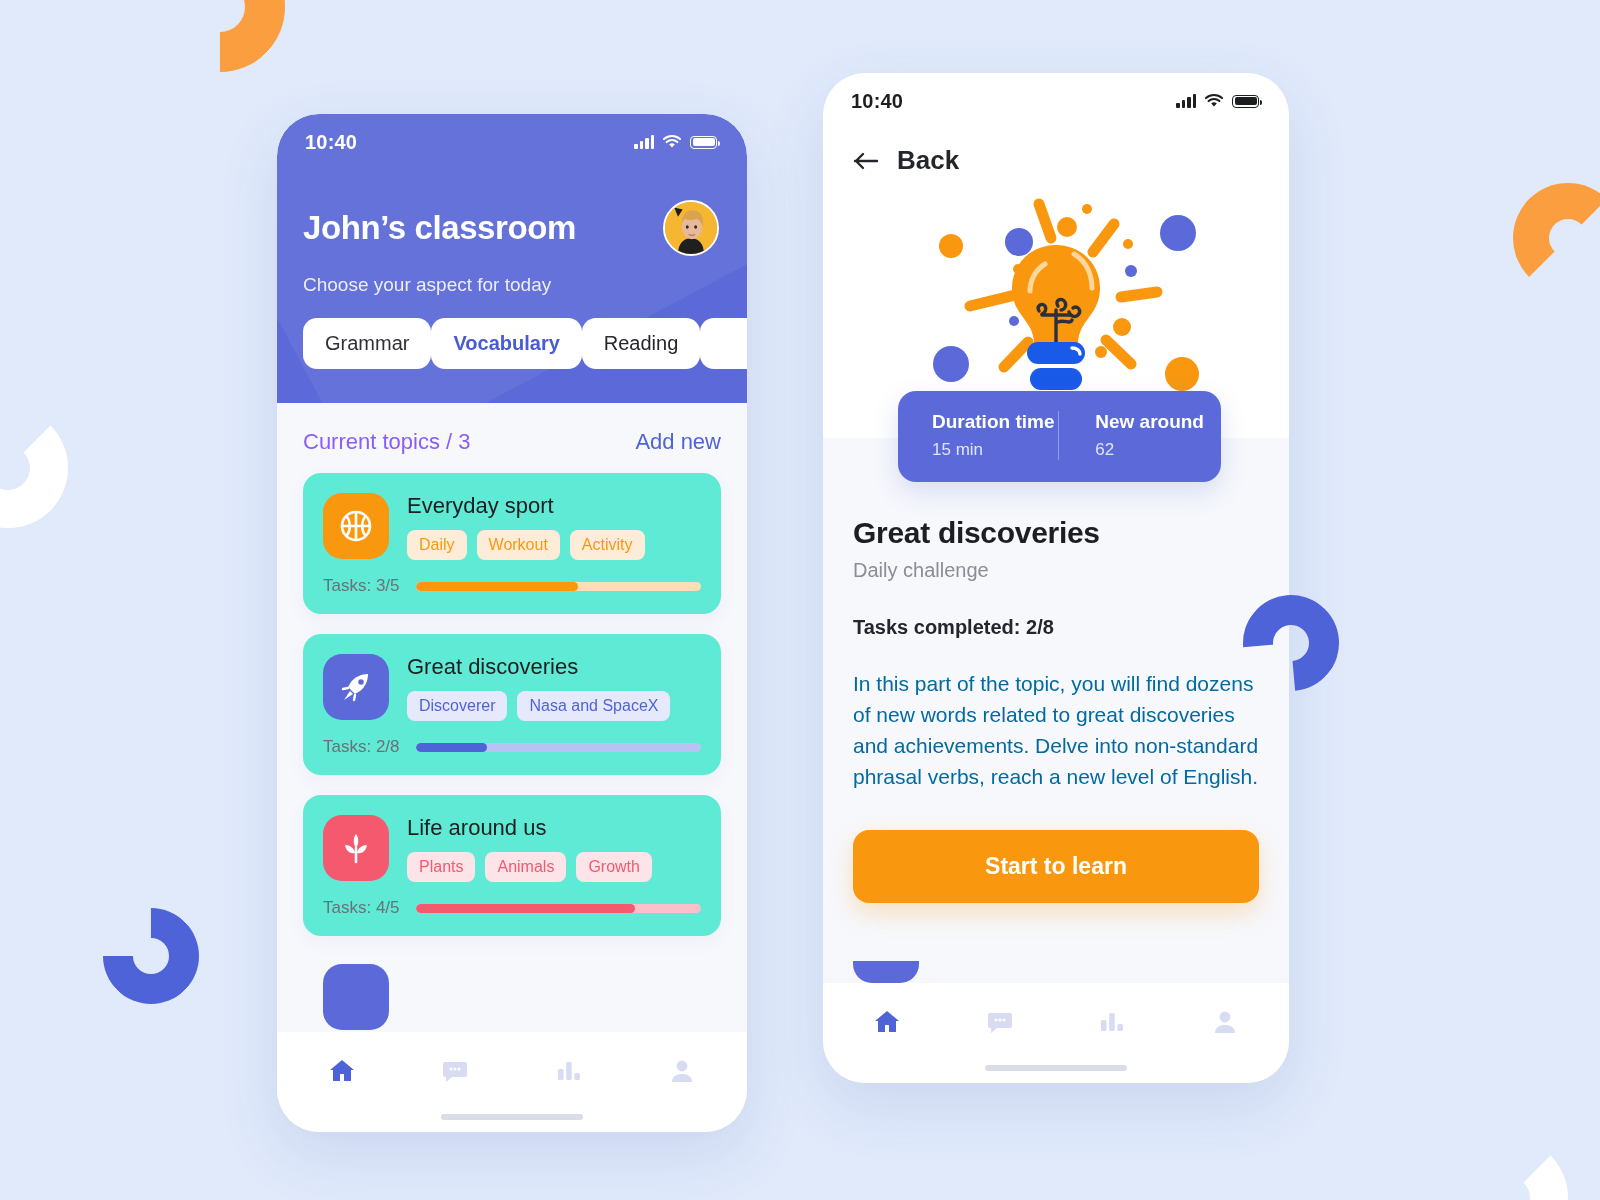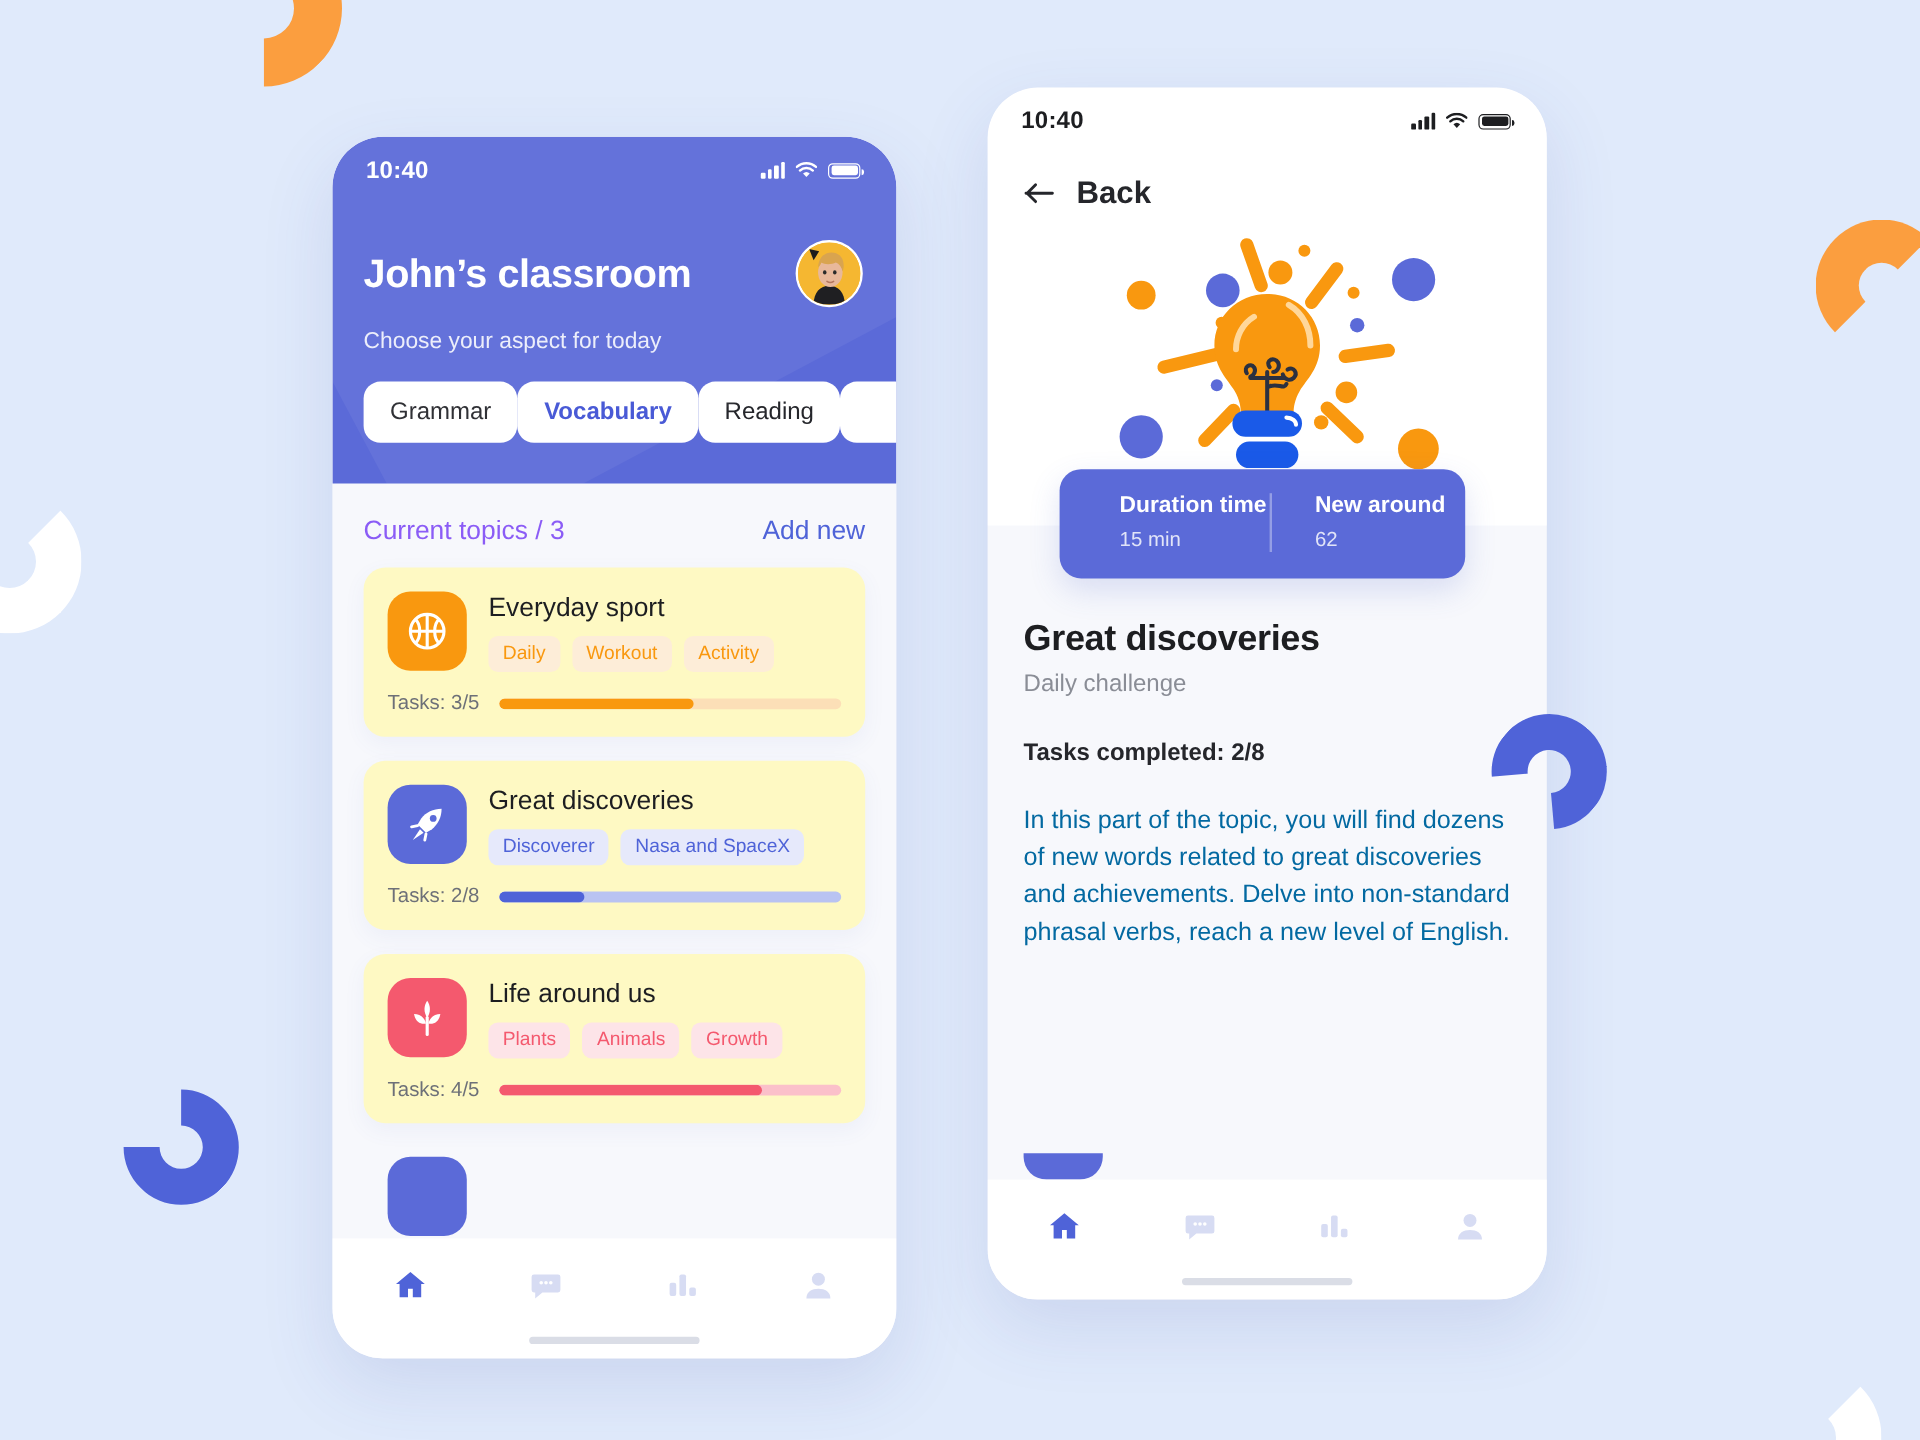--- a/index.html
+++ b/index.html
@@ -150,21 +150,21 @@
   
   .topics-head {
     display:flex; align-items:baseline; justify-content:space-between;
     padding: 26px 26px 0 26px;
   }
   .topics-title { font-size: 22px; color: #8b5cf6; }
   .add-new { font-size: 22px; color: #4f63d8; font-weight: 500; }
 
   .topic-list { padding: 18px 26px 0 26px; display:flex; flex-direction:column; gap: 20px; }
   .topic-card {
-    background:#fef9c3; border-radius: 18px; padding: 20px 20px 18px 20px;
+    background:#5eead4; border-radius: 18px; padding: 20px 20px 18px 20px;
     box-shadow: 0 6px 18px rgba(80,100,180,0.06);
   }
   .topic-top { display:flex; gap: 18px; align-items:flex-start; }
   .topic-icon {
     width: 66px; height: 66px; border-radius: 19px; flex:none;
     display:flex; align-items:center; justify-content:center;
   }
   .topic-name { font-size: 22px; color:#1d1e21; margin-bottom: 11px; }
   .tags { display:flex; gap: 10px; flex-wrap: wrap; }
   .tag { border-radius: 8px; padding: 6px 12px; font-size: 16px; font-weight: 500; }
@@ -173,23 +173,23 @@
   .bar { flex: 1; height: 9px; border-radius: 5px; position: relative; overflow: hidden; }
   .bar .fill { position:absolute; left:0; top:0; bottom:0; border-radius:5px; }
 
   
   .white-top { background:#fff; border-radius: 42px 42px 0 0; position: relative; }
   .back-row { display:flex; align-items:center; gap: 16px; padding: 16px 0 0 30px; }
   .back-label { font-size: 26px; font-weight: bold; color: #25262b; }
   .illo { height: 262px; display:flex; align-items:center; justify-content:center; }
 
   .stat-card {
-    position:absolute; left: 60px; right: 68px; bottom: -44px;
+    position:absolute; left: 75px; right: 68px; bottom: -44px;
     background:#5b6ad8; border-radius: 18px; color:#fff;
-    display:flex; align-items:center; padding: 20px 0 22px 16px; z-index: 6;
+    display:flex; align-items:center; padding: 20px 0 22px 0; z-index: 6;
     box-shadow: 0 10px 26px rgba(80,100,200,0.18);
   }
   .stat-col { flex:1; text-align:center; }
   .stat-col.first { text-align: left; padding-left: 34px; }
   .stat-col.second { text-align: left; padding-left: 36px; }
   .stat-title { font-size: 19px; font-weight: bold; }
   .stat-val { font-size: 17px; color: rgba(255,255,255,0.82); margin-top: 7px; }
   .stat-div { width: 1.5px; align-self: stretch; background: rgba(255,255,255,0.35); }
 
   .detail { padding: 78px 30px 0 30px; }
@@ -493,20 +493,21 @@
           <div class="stat-val">62</div>
         </div>
       </div>
     </div>
 
     <div class="detail">
       <div class="detail-title">Great discoveries</div>
       <div class="detail-sub">Daily challenge</div>
       <div class="detail-tasks">Tasks completed: 2/8</div>
       <div class="detail-body">In this part of the topic, you will find dozens of new words related to great discoveries and achievements. Delve into non-standard phrasal verbs, reach a new level of English.</div>
+      <button class="cta">Start to learn</button>
     </div>
 
     <div style="position:absolute;bottom:100px;left:30px">
       <div class="peek-icon" style="position:relative;left:0;top:0;height:22px;border-radius:0 0 19px 19px"></div>
     </div>
 
     <div class="navbar">
       <div class="nav-item">
         <svg width="30" height="30" viewBox="0 0 30 30">
             <path d="M15 4 3 14h3v11h7v-7h4v7h7V14h3L15 4Z" fill="#4f63d8"></path>

